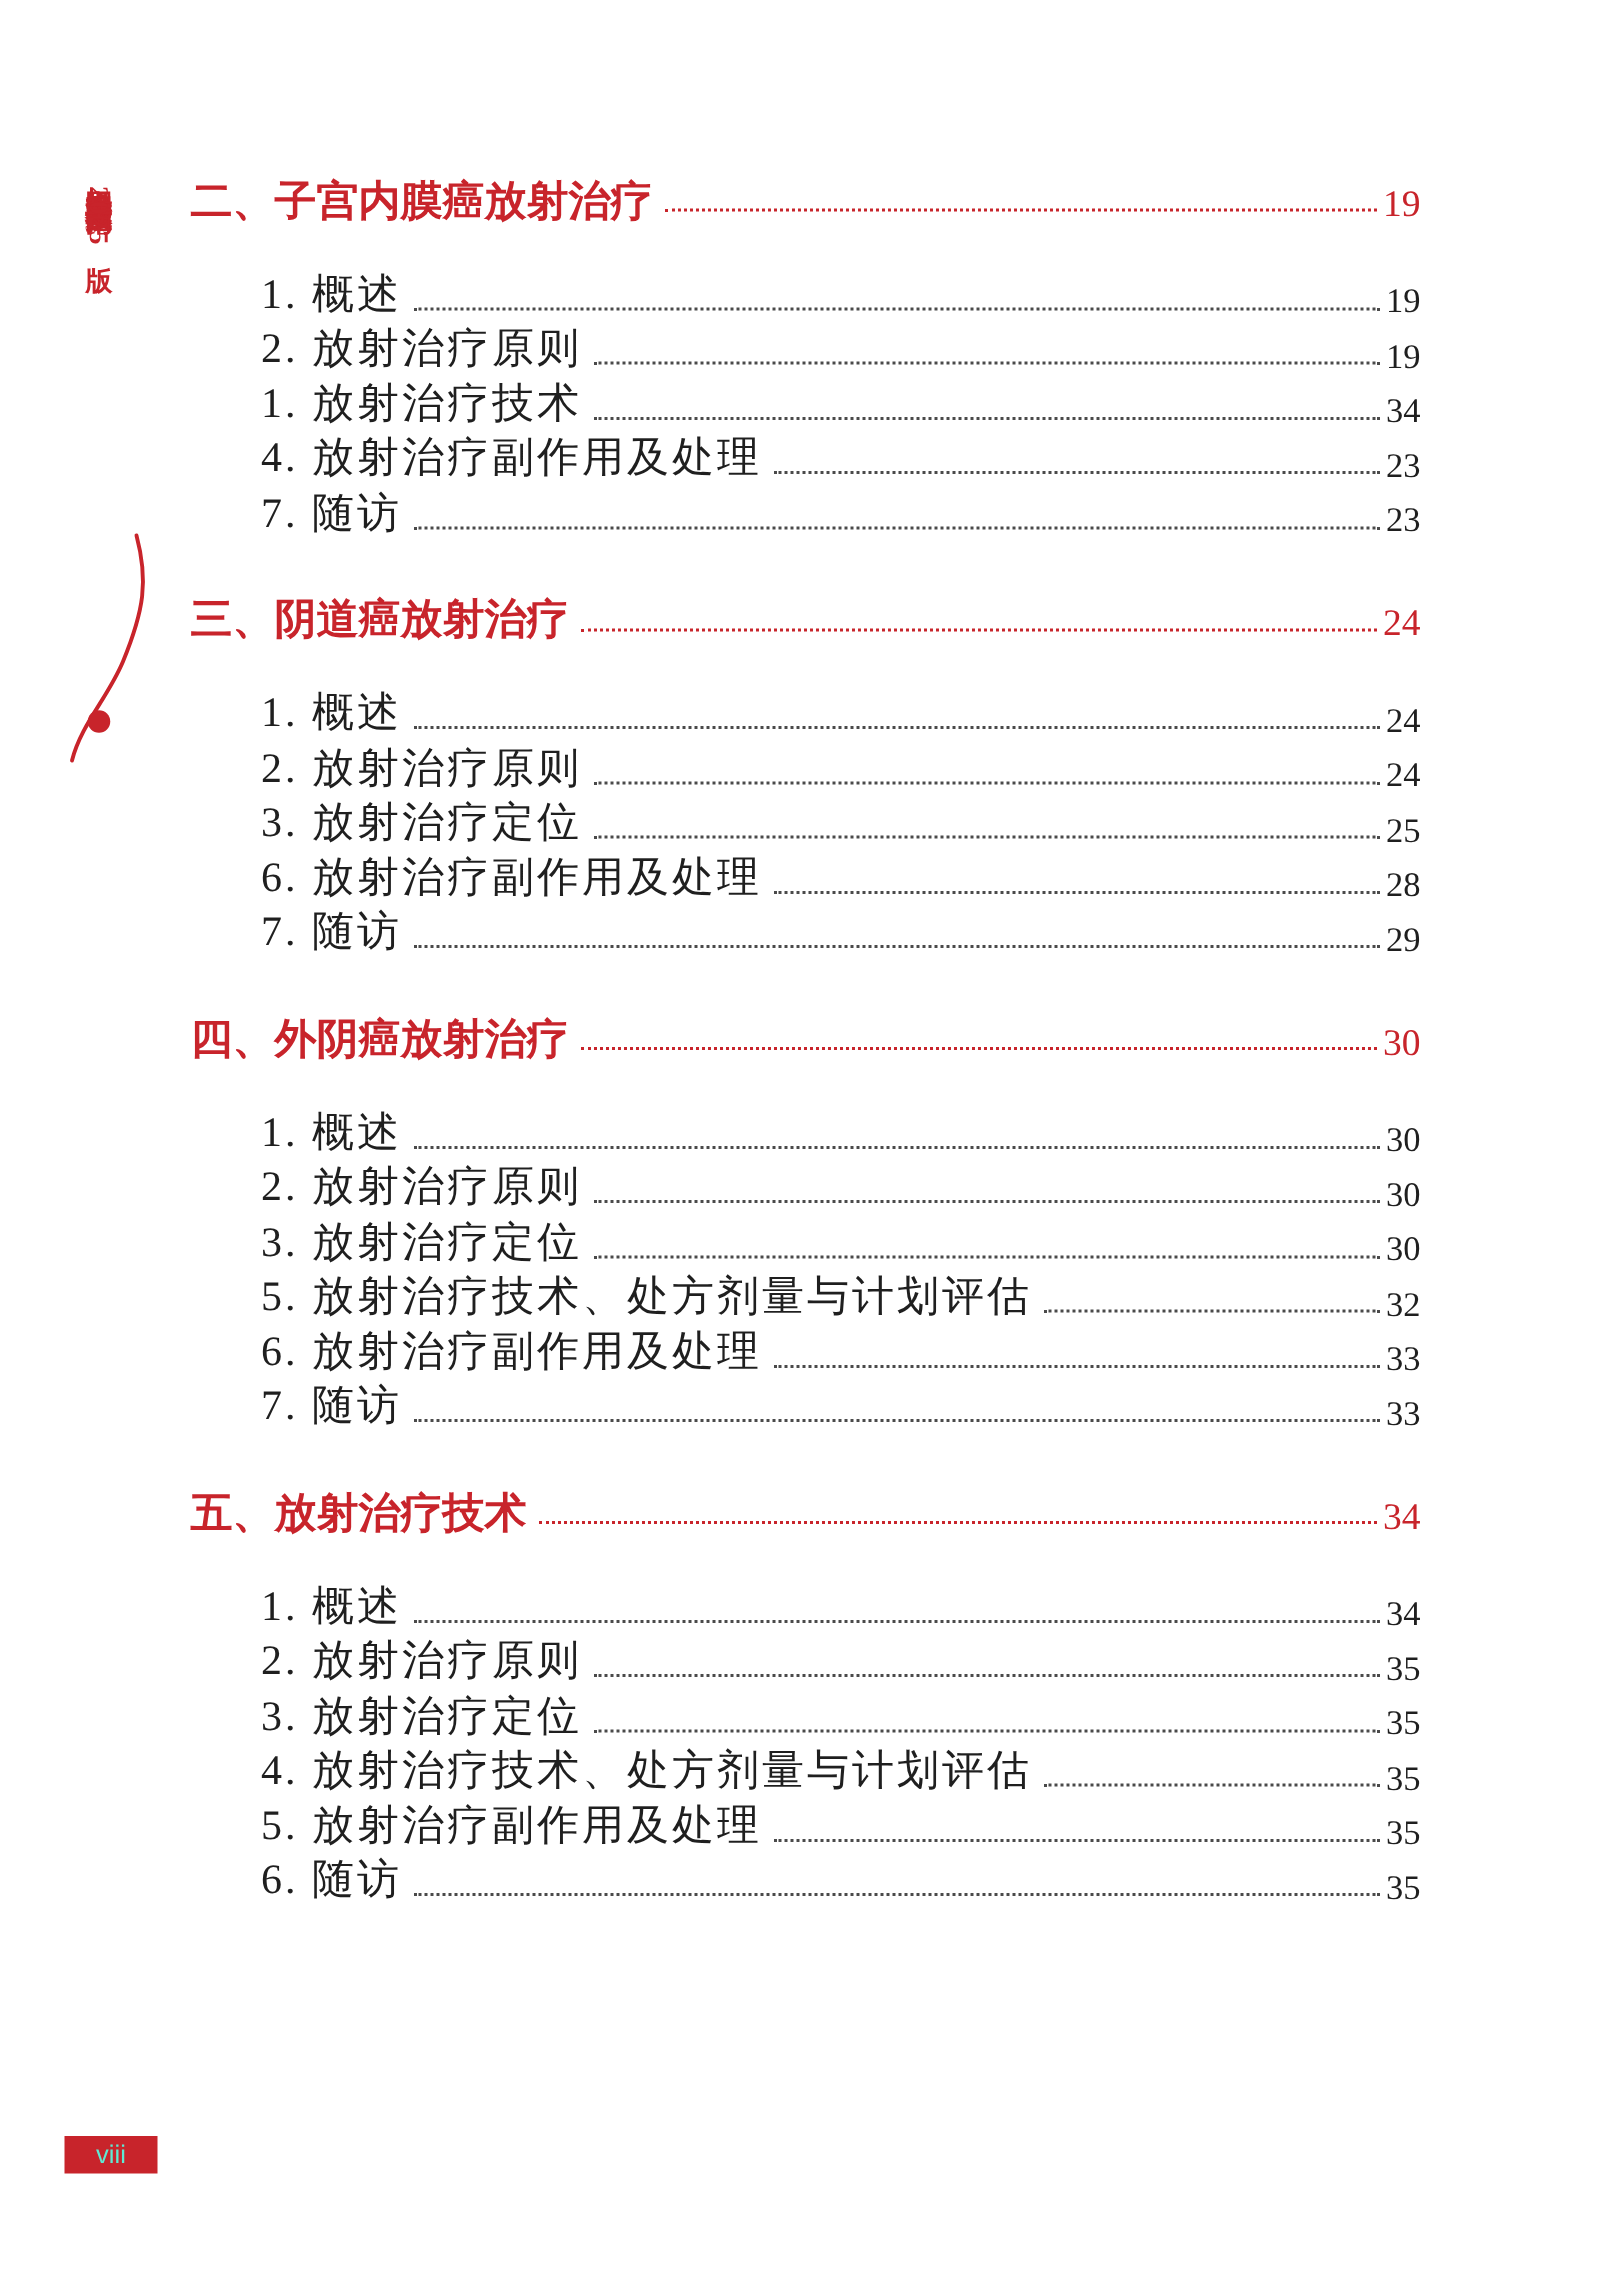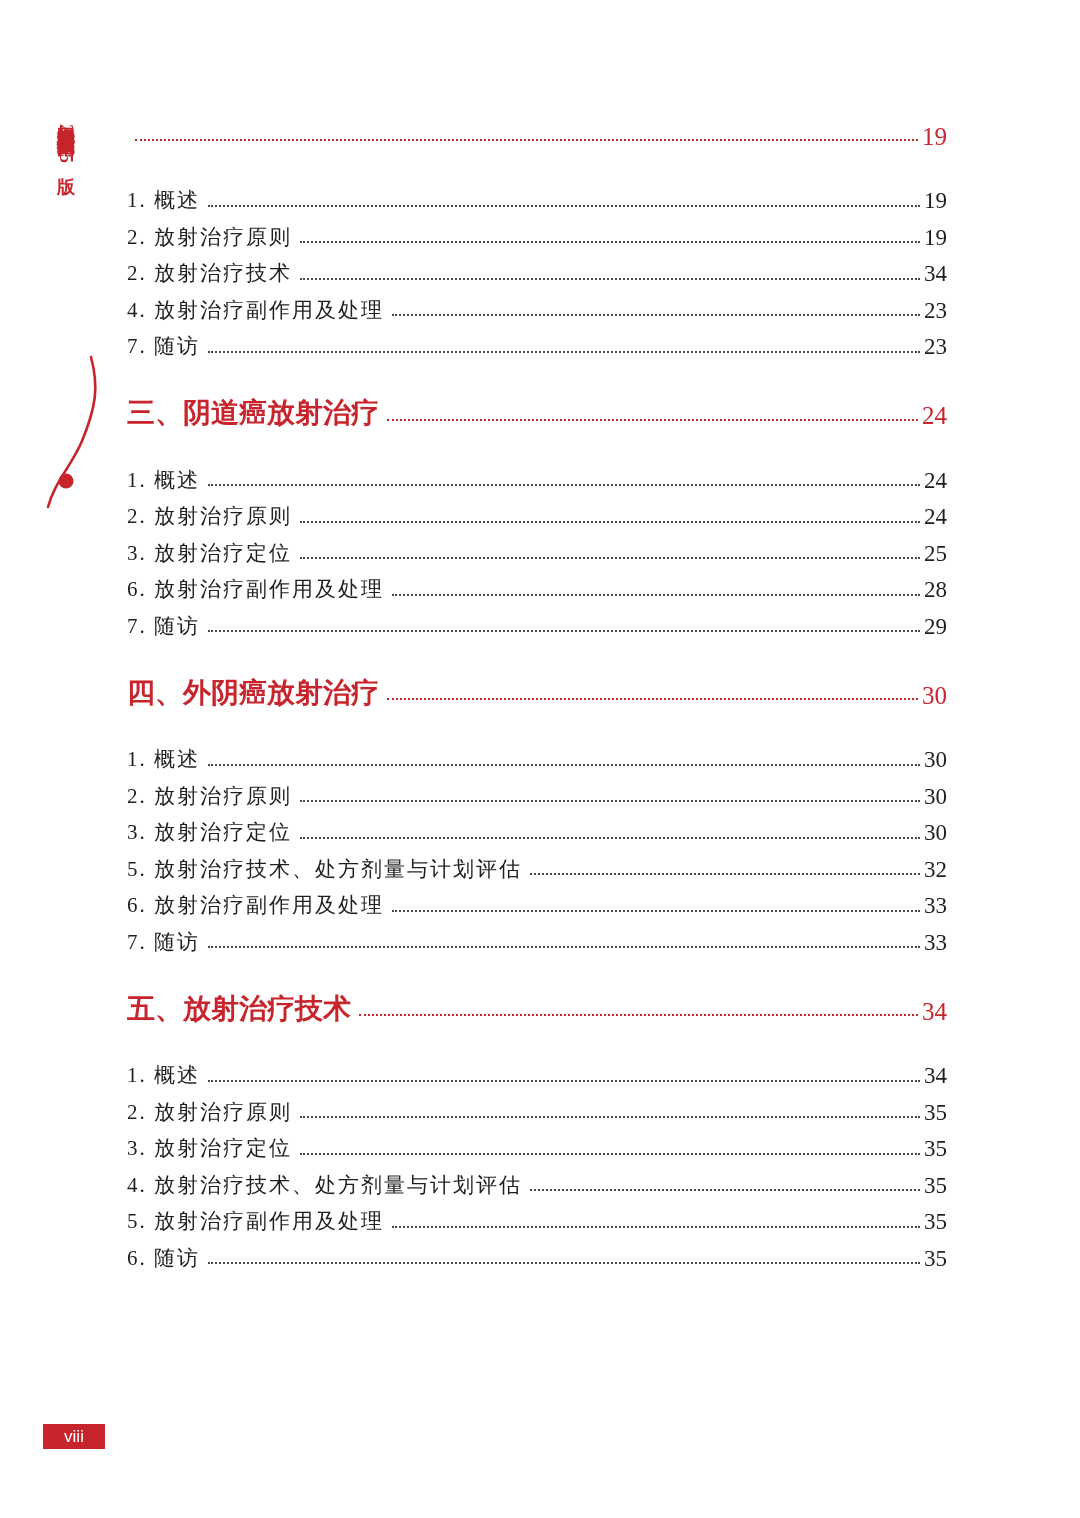--- a/index.html
+++ b/index.html
@@ -63,42 +63,43 @@
     height: 0;
     border-bottom: 2px dotted #4a4a4a;
     margin: 0 4px 7px 8px;
     min-width: 20px;
   }
   .heading-row .leader { border-bottom-color: var(--accent); margin-bottom: 9px; }
 
   .items { margin-top: 27px; }
   .item-row { display: flex; align-items: flex-end; height: 36.5px; }
   .item-label {
-    font-size: 21px;
+    font-size: 28px;
     line-height: 1.25;
     letter-spacing: 2px;
     color: var(--ink);
     white-space: nowrap;
+    margin-left: 47px;
   }
   .item-page {
     font-size: 23px;
     line-height: 1.1;
     color: var(--ink);
     white-space: nowrap;
   }
 
   
   .folio {
     position: absolute;
     left: 43px;
     top: 1424px;
     width: 62px;
     height: 25px;
     background: var(--accent);
-    color: #ffffff;
+    color: #5eead4;
     display: flex;
     align-items: center;
     justify-content: center;
     font-family: "Liberation Sans", sans-serif;
     font-size: 17px;
     line-height: 1;
   }
 </style>
 </head>
 <body>
@@ -108,38 +109,39 @@
   <div class="spine-text">中国妇科肿瘤临床实践指南2025版</div>
 
   <svg class="flourish" width="70" height="175" viewBox="0 0 70 175" aria-hidden="true">
     <path d="M51,12 C59,42 56,62 42,96 C32,120 14,138 8,162"></path>
     <circle cx="26" cy="136" r="7.5"></circle>
   </svg>
 
   <main class="toc">
   <section class="toc-section">
     <div class="heading-row">
+      <span class="heading-title">二、子宫内膜癌放射治疗</span>
       <span class="leader"></span>
       <span class="heading-page">19</span>
     </div>
     <div class="items">
   <div class="item-row">
     <span class="item-label">1. 概述</span>
     <span class="leader"></span>
     <span class="item-page">19</span>
   </div>
 
   <div class="item-row">
     <span class="item-label">2. 放射治疗原则</span>
     <span class="leader"></span>
     <span class="item-page">19</span>
   </div>
 
   <div class="item-row">
-    <span class="item-label">2. 放射治疗技术</span>
+    <span class="item-label">1. 放射治疗技术</span>
     <span class="leader"></span>
     <span class="item-page">34</span>
   </div>
 
   <div class="item-row">
     <span class="item-label">4. 放射治疗副作用及处理</span>
     <span class="leader"></span>
     <span class="item-page">23</span>
   </div>
 

